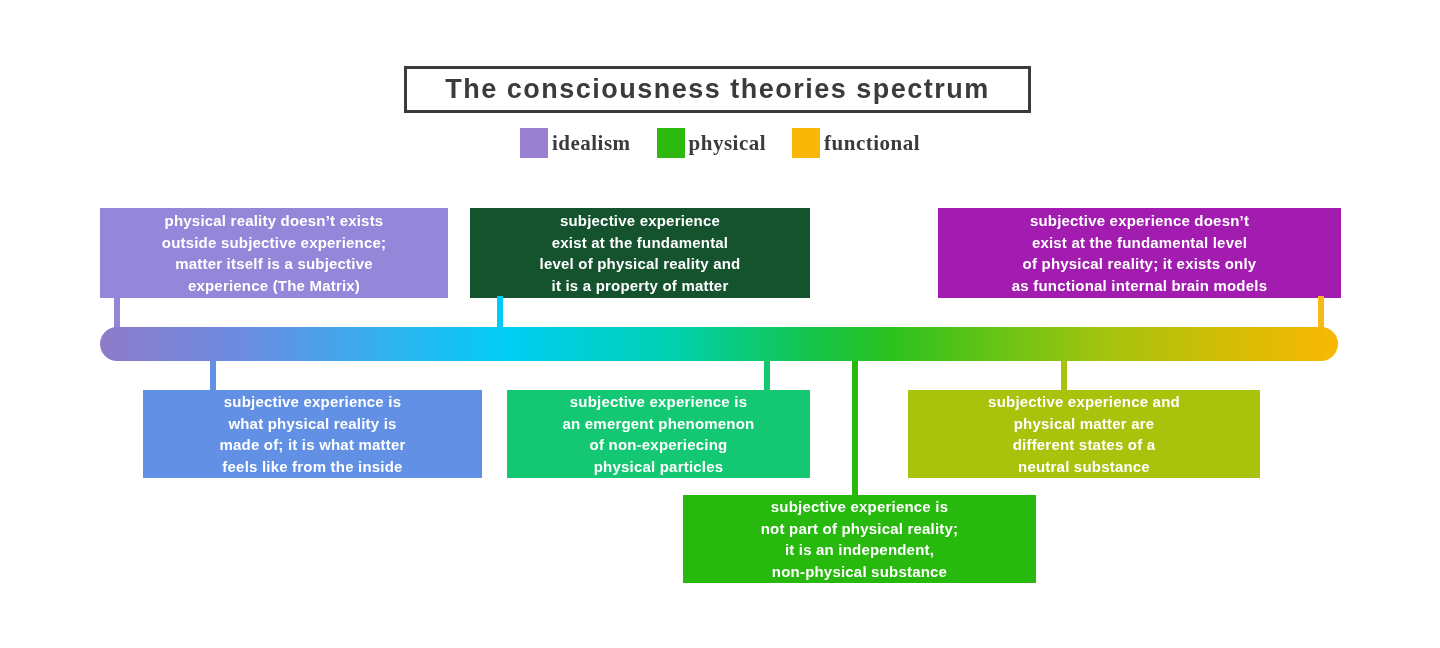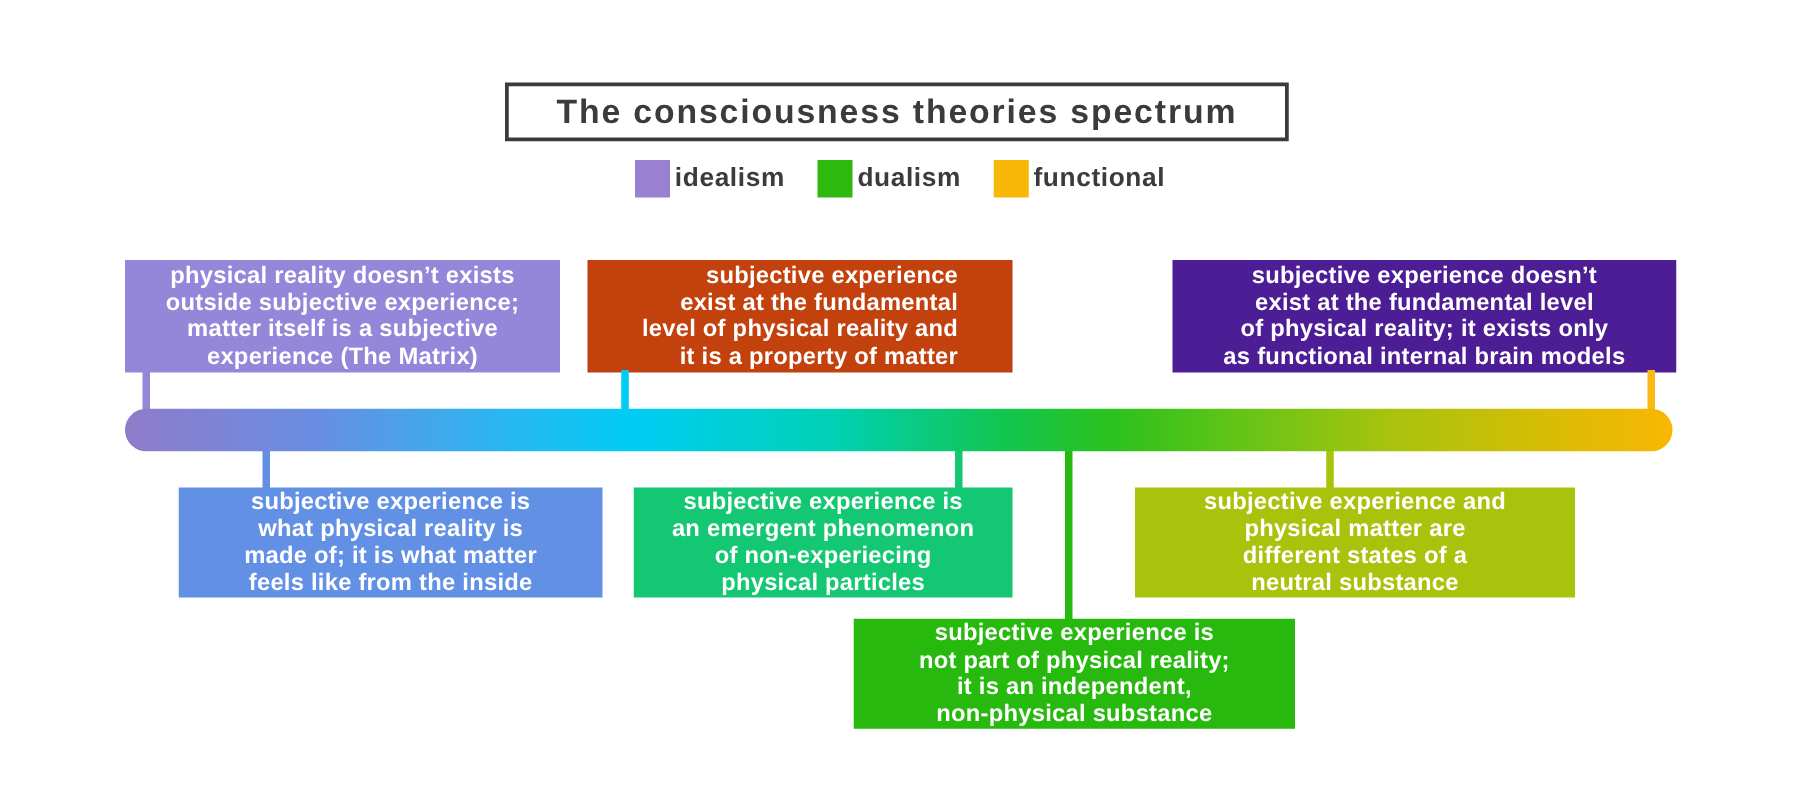--- a/index.html
+++ b/index.html
@@ -33,21 +33,21 @@
   
   .legend {
     position: absolute;
     left: 0; top: 128px;
     width: 100%;
     display: flex;
     justify-content: center;
     align-items: center;
     gap: 26px;
   }
-  .legend-item { display: flex; align-items: center; gap: 4px; }
+  .legend-item { display: flex; align-items: center; gap: 4px; font-family: Liberation Serif, serif; }
   .legend-swatch { width: 28px; height: 30px; }
   .legend-label {
     font-size: 21px;
     font-weight: bold;
     color: #3b3b3b;
     letter-spacing: 0.5px;
   }
 
   
   .spectrum-bar {
@@ -59,21 +59,21 @@
 
   
   .theory-box {
     position: absolute;
     display: flex;
     align-items: center;
     justify-content: center;
     text-align: center;
     color: #ffffff;
     font-weight: bold;
-    font-size: 19px;
+    font-size: 15px;
     line-height: 21.5px;
     letter-spacing: 0.2px;
     white-space: pre-line;
   }
   .box-idealism-top     { left: 100px; top: 208px; width: 348px; height: 90px; }
   .box-panpsychism-top  { left: 470px; top: 208px; width: 340px; height: 90px; }
   .box-physicalism-top  { left: 938px; top: 208px; width: 403px; height: 90px; }
   .box-panpsychism-bot  { left: 143px; top: 390px; width: 339px; height: 88px; }
   .box-emergent         { left: 507px; top: 390px; width: 303px; height: 88px; }
   .box-neutral          { left: 908px; top: 390px; width: 352px; height: 88px; }
@@ -98,37 +98,37 @@
     <span>The consciousness theories spectrum</span>
   </div>
 
   <div class="legend">
     <div class="legend-item">
       <div class="legend-swatch" style="background: rgb(154, 128, 208);"></div>
       <span class="legend-label">idealism</span>
     </div>
     <div class="legend-item">
       <div class="legend-swatch" style="background: rgb(45, 185, 15);"></div>
-      <span class="legend-label">dualism</span>
+      <span class="legend-label">physical</span>
     </div>
     <div class="legend-item">
       <div class="legend-swatch" style="background: rgb(249, 183, 7);"></div>
       <span class="legend-label">functional</span>
     </div>
   </div>
 
   <div class="theory-box box-idealism-top" style="background: rgb(148, 134, 216);">physical reality doesn’t exists
 outside subjective experience;
 matter itself is a subjective
 experience (The Matrix)</div>
-  <div class="theory-box box-panpsychism-top" style="background: #c2410c; text-align: right;">subjective experience
+  <div class="theory-box box-panpsychism-top" style="background: #14532d;">subjective experience
 exist at the fundamental
 level of physical reality and
 it is a property of matter</div>
-  <div class="theory-box box-physicalism-top" style="background: #4c1d95;">subjective experience doesn’t
+  <div class="theory-box box-physicalism-top" style="background: #a21caf;">subjective experience doesn’t
 exist at the fundamental level
 of physical reality; it exists only
 as functional internal brain models</div>
 
   <div class="connector conn-idealism" style="background: rgb(148, 134, 216);"></div>
   <div class="connector conn-panpsychism" style="background: rgb(0, 204, 245);"></div>
   <div class="connector conn-physicalism" style="background: rgb(249, 186, 22);"></div>
   <div class="connector conn-pan-bottom" style="background: rgb(98, 144, 228);"></div>
   <div class="connector conn-emergent" style="background: rgb(20, 200, 115);"></div>
   <div class="connector conn-neutral" style="background: rgb(169, 195, 13);"></div>

